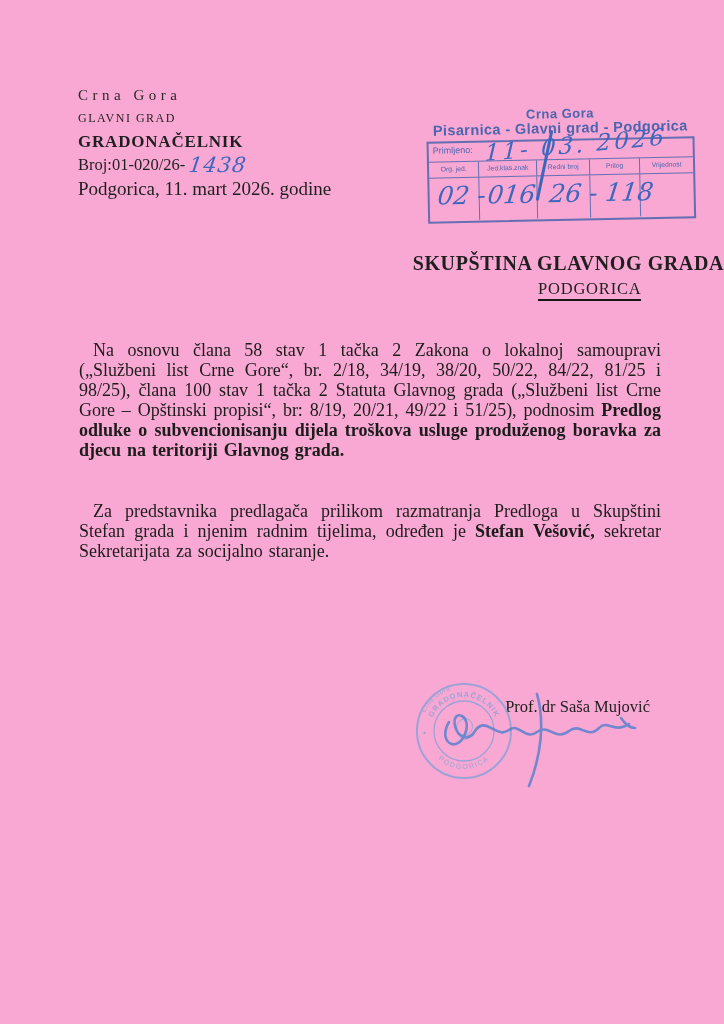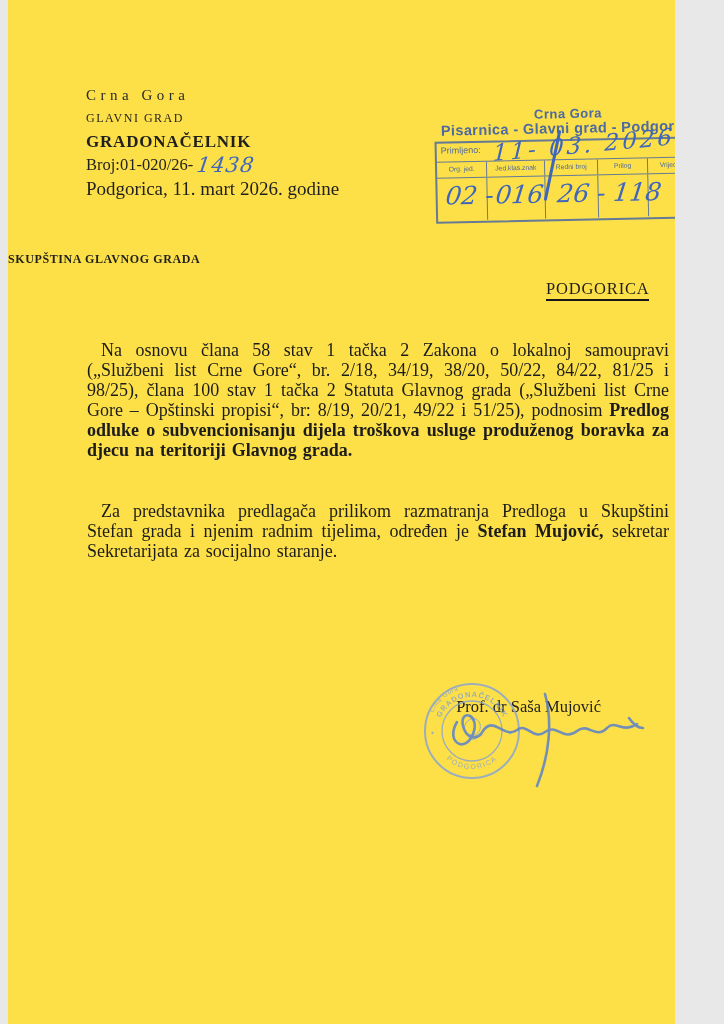--- a/index.html
+++ b/index.html
@@ -1,23 +1,22 @@
 <!DOCTYPE html>
 <html><head>
 <meta charset="utf-8">
 <style>
   html, body { margin: 0; padding: 0; background: #e8e8e8; }
   .page {
     position: relative;
-    width: 667px; height: 1024px;
-    background: #fde047;
+    width: 724px; height: 1024px;
+    background: #f9a8d4;
     overflow: hidden;
     font-family: "Liberation Serif", serif;
     color: #1f1f1f;
-    margin-left: 8px;
   }
 
   
   .header { position: absolute; left: 78px; top: 84px; }
   .h-line { line-height: 23px; white-space: nowrap; }
   .h1 { font-size: 15px; letter-spacing: 4.5px; color: #2a2a2a; }
   .h2 { font-size: 12px; letter-spacing: 1.5px; }
   .h3 { font-size: 17px; font-weight: bold; letter-spacing: 0.8px; }
   .h4 { font-size: 16.5px; }
   .h5 { font-size: 19px; }
@@ -68,21 +67,21 @@
   .hv { position: absolute; font-size: 25px; top: 38px; }
   .hv0 { left: 8px; }  .hv1 { left: 58px; } .hv2 { left: 120px; } .hv3 { left: 176px; }
   .ink-stroke {
     position: absolute; left: 114px; top: -12px; width: 2.5px; height: 72px;
     background: #3e66bd; border-radius: 2px; transform: rotate(13deg);
   }
 
   
   .addr1 {
     position: absolute; left: 0; right: 0; top: 252px;
-    text-align: left; font-weight: bold; font-size: 12px; letter-spacing: 0.6px;
+    text-align: right; font-weight: bold; font-size: 20px; letter-spacing: 0.6px;
   }
   .addr2 { position: absolute; left: 538px; top: 279px; font-size: 16.5px; letter-spacing: 0.8px; }
   .addr2 .u { border-bottom: 2px solid #161616; padding-bottom: 1px; }
 
   
   .bodytext {
     position: absolute; left: 79px; width: 582px; margin: 0;
     font-size: 18px; line-height: 20px;
     text-align: justify; text-indent: 14px;
     word-spacing: 0.08em;
@@ -145,21 +144,21 @@
     </div>
   </div>
 
   <div class="addr1">SKUPŠTINA GLAVNOG GRADA</div>
   <div class="addr2">
     <span class="u">PODGORICA</span>
   </div>
 
   <p class="bodytext p1"><span>Na osnovu člana 58 stav 1 tačka 2 Zakona o lokalnoj samoupravi („Službeni list Crne Gore“, br. 2/18, 34/19, 38/20, 50/22, 84/22, 81/25 i 98/25), člana 100 stav 1 tačka 2 Statuta Glavnog grada („Službeni list Crne Gore – Opštinski propisi“, br: 8/19, 20/21, 49/22 i 51/25), podnosim </span><span class="b">Predlog odluke o subvencionisanju dijela troškova usluge produženog boravka za djecu na teritoriji Glavnog grada.</span></p>
 
-  <p class="bodytext p2"><span>Za predstavnika predlagača prilikom razmatranja Predloga u Skupštini Stefan grada i njenim radnim tijelima, određen je </span><span class="b">Stefan Mujović,</span><span> sekretar Sekretarijata za socijalno staranje.</span></p>
+  <p class="bodytext p2"><span>Za predstavnika predlagača prilikom razmatranja Predloga u Skupštini Stefan grada i njenim radnim tijelima, određen je </span><span class="b">Stefan Vešović,</span><span> sekretar Sekretarijata za socijalno staranje.</span></p>
 
   <div class="sig-name">Prof. dr Saša Mujović</div>
 
   <svg class="seal" width="100" height="100" viewBox="0 0 100 100">
     <defs>
       <path id="arcTopOuter" d="M 7,50 A 43,43 0 0 1 93,50" fill="none"></path>
       <path id="arcTopInner" d="M 16,50 A 34,34 0 0 1 84,50" fill="none"></path>
       <path id="arcBottom" d="M 12,50 A 38,38 0 0 0 88,50" fill="none"></path>
     </defs>
     <circle cx="50" cy="50" r="47" fill="none" stroke="#87a2d5" stroke-width="2"></circle>

